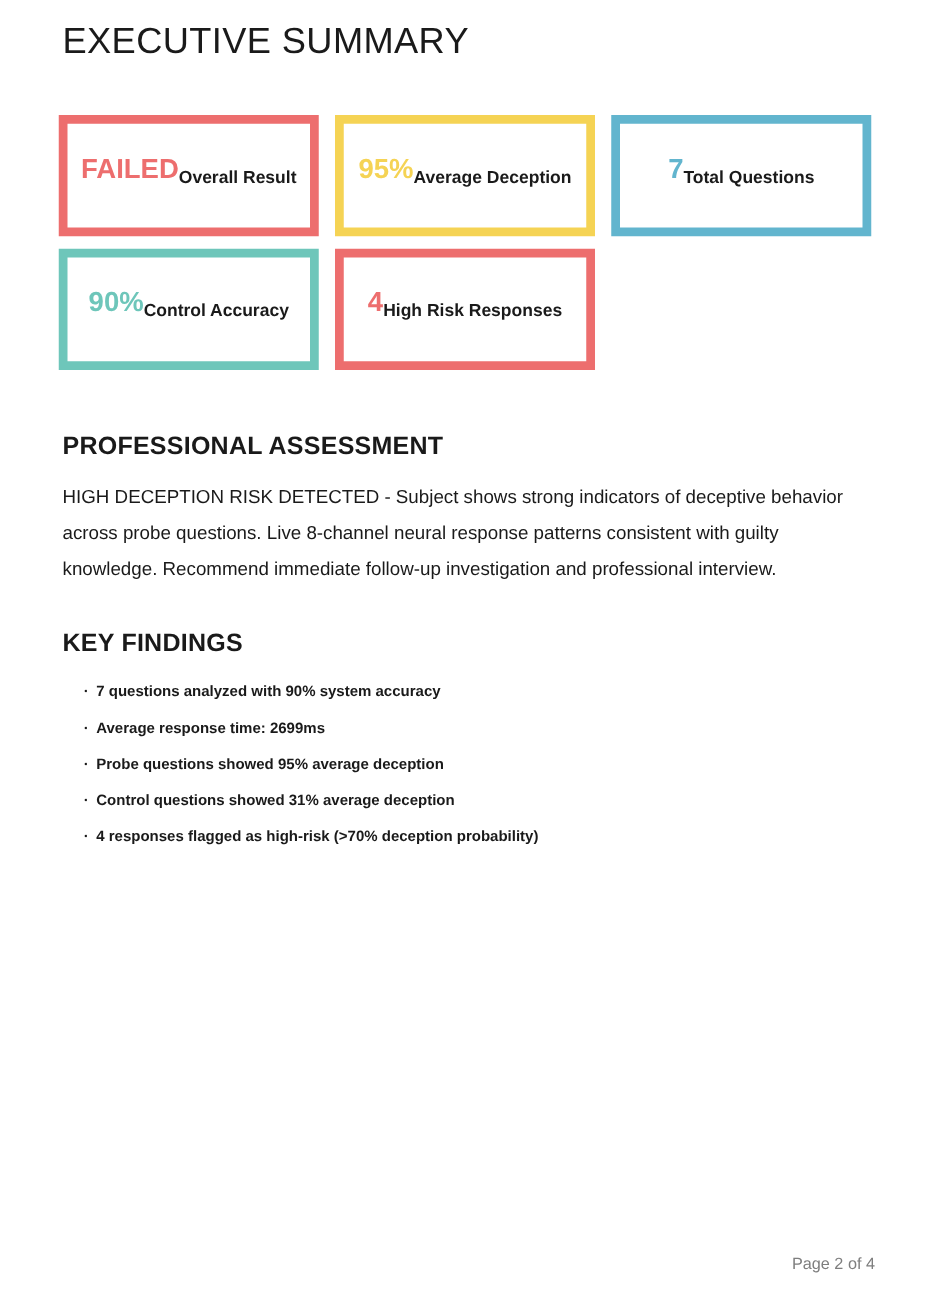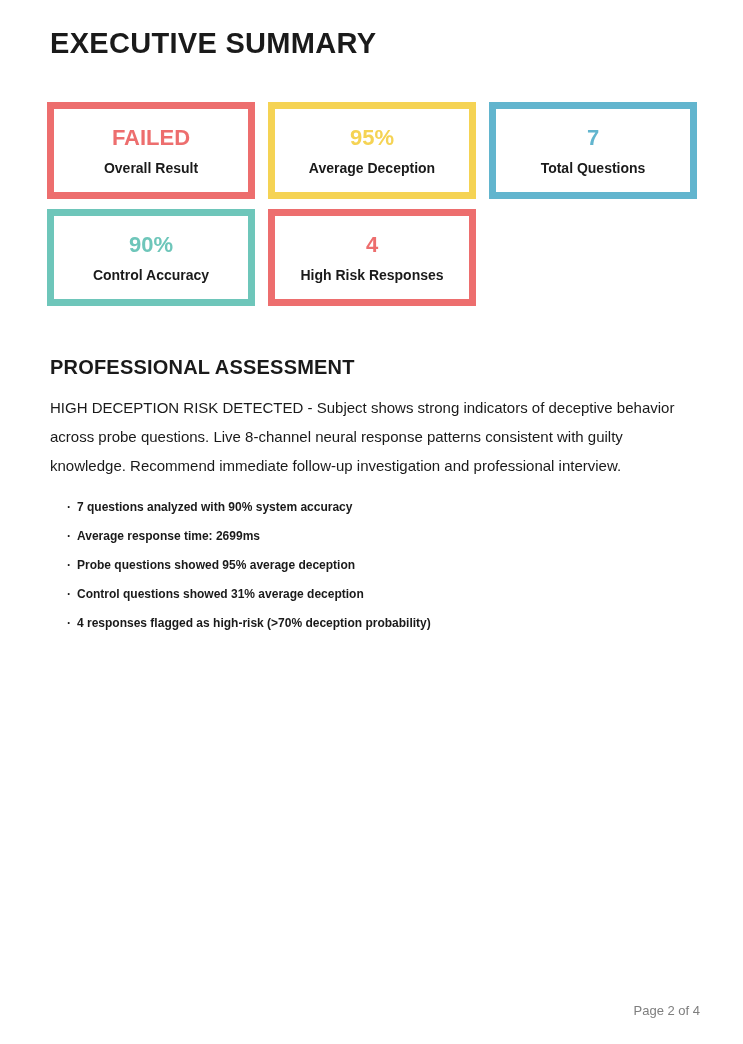--- a/index.html
+++ b/index.html
@@ -14,41 +14,41 @@
     font-family: "Liberation Sans", sans-serif;
     color: #1a1a1a;
     overflow: hidden;
   }
   .page {
     padding: 0 46px 0 50px;
     box-sizing: border-box;
   }
   .doc-title {
     font-size: 29px;
-    font-weight: bold;
+    font-weight: normal;
     letter-spacing: 0.3px;
     margin: 0;
-    padding-top: 27px;
+    padding-top: 17px;
     line-height: 32px;
   }
   .metric-grid {
     display: grid;
     grid-template-columns: repeat(3, 1fr);
     column-gap: 13px;
     row-gap: 10px;
     margin-top: 43px;
     margin-left: -3px;
   }
   .metric-card {
     box-sizing: border-box;
     height: 97px;
     border: 7px solid #c4b5fd;
     background: #ffffff;
     display: flex;
-    flex-direction: column;
+    flex-direction: row;
     align-items: center;
     justify-content: center;
   }
   .metric-value {
     font-size: 22px;
     font-weight: bold;
     line-height: 1;
     margin-bottom: 12px;
   }
   .metric-label {
@@ -136,20 +136,21 @@
     <div class="metric-card c-red">
       <div class="metric-value">4</div>
       <div class="metric-label">High Risk Responses</div>
     </div>
 
   </div>
 
   <h2 class="section-heading assessment-heading">PROFESSIONAL ASSESSMENT</h2>
   <p class="assessment-body">HIGH DECEPTION RISK DETECTED - Subject shows strong indicators of deceptive behavior across probe questions. Live 8-channel neural response patterns consistent with guilty knowledge. Recommend immediate follow-up investigation and professional interview.</p>
 
+  <h2 class="section-heading findings-heading">KEY FINDINGS</h2>
   <ul class="findings-list">
     <li><span class="bullet-dot">·</span><span>7 questions analyzed with 90% system accuracy</span></li>
     <li><span class="bullet-dot">·</span><span>Average response time: 2699ms</span></li>
     <li><span class="bullet-dot">·</span><span>Probe questions showed 95% average deception</span></li>
     <li><span class="bullet-dot">·</span><span>Control questions showed 31% average deception</span></li>
     <li><span class="bullet-dot">·</span><span>4 responses flagged as high-risk (&gt;70% deception probability)</span></li>
   </ul>
 
   <div class="page-footer">Page 2 of 4</div>
 

